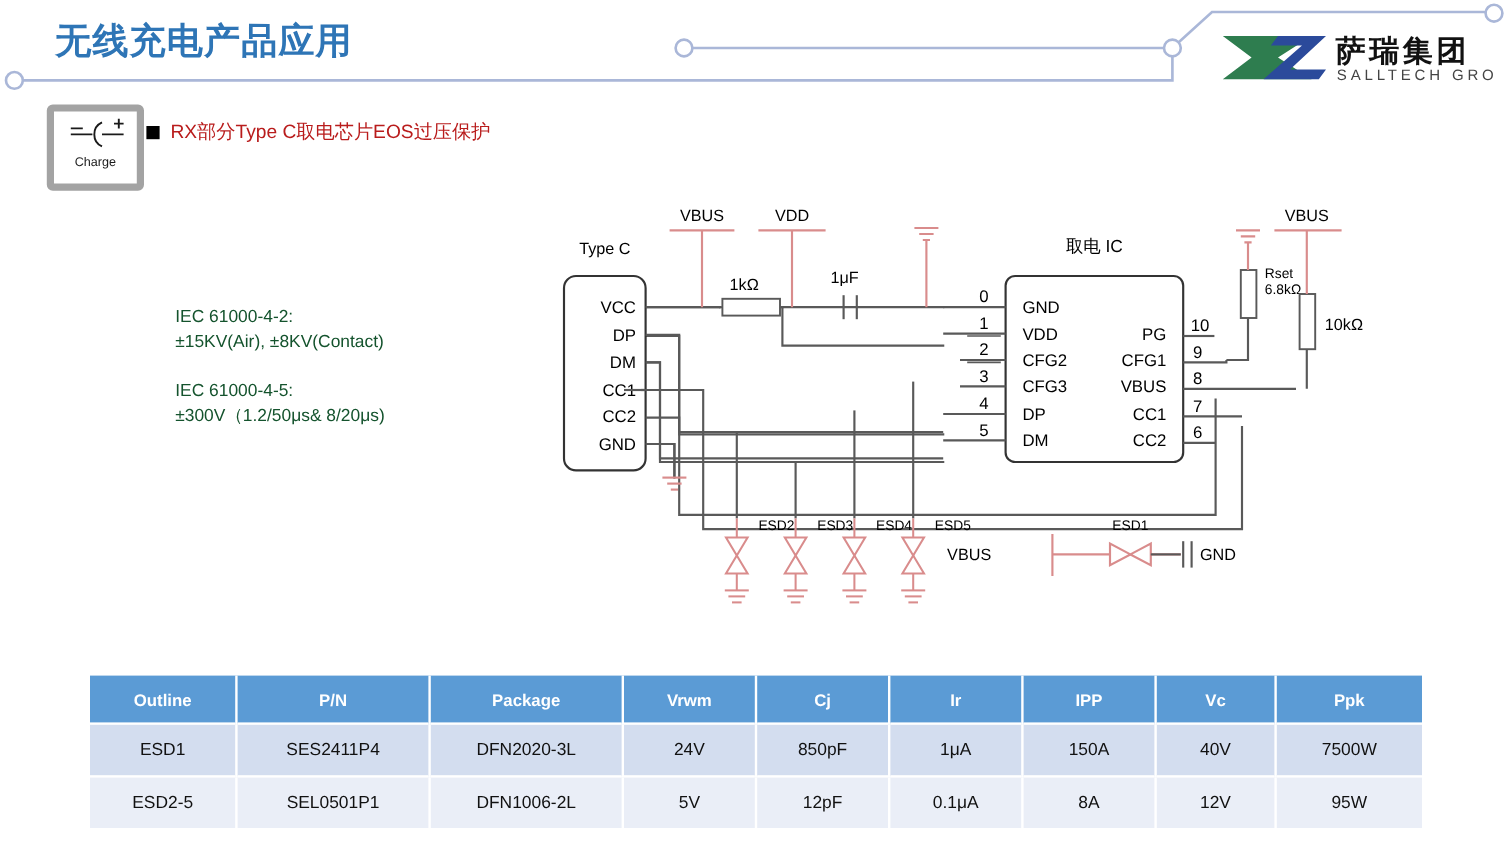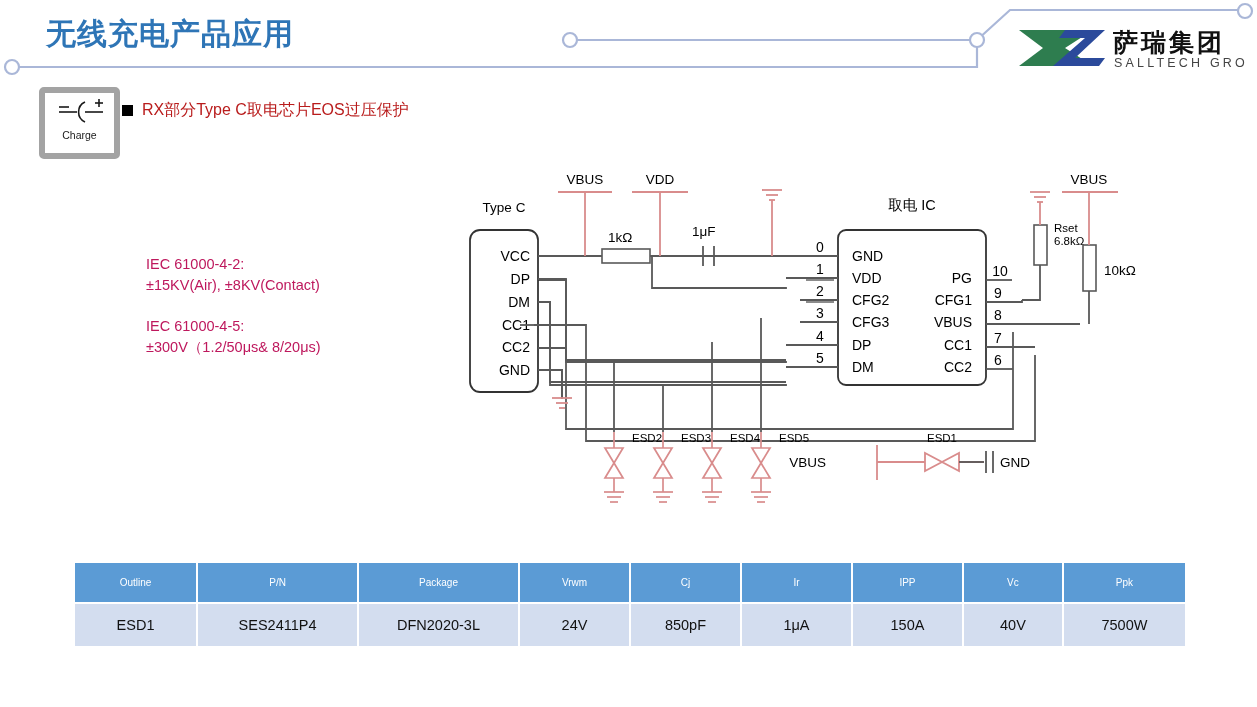--- a/index.html
+++ b/index.html
@@ -28,35 +28,35 @@
     position:absolute;left:0;top:36px;width:69px;text-align:center;
     font-size:10.5px;color:#1a1a1a;
   }
 
   
   #bullet-row{left:122px;top:100px;display:flex;align-items:center;gap:9px;}
   #bullet-square{width:11px;height:11px;background:#000;display:inline-block;}
   #bullet-text{font-size:16px;font-weight:normal;color:#b91c1c;white-space:nowrap;}
 
   
-  #iec-specs{left:146px;top:254px;font-size:14.5px;color:#be185d;line-height:21px;}
+  #iec-specs{left:146px;top:254px;font-size:14.5px;color:#14532d;line-height:21px;}
   #iec-specs .grp{margin-bottom:19px;}
   #iec-specs .grp:last-child{margin-bottom:0;margin-top:20px;}
 
   
   #schematic{left:0px;top:170px;width:1257px;height:360px;}
   #schematic text{font-family:"Liberation Sans","DejaVu Sans",sans-serif;fill:#000;}
 
   
   #spec-table{
     left:75px;top:563px;width:1110px;
     border-collapse:collapse;table-layout:fixed;
   }
   #spec-table th{
-    background:#5b9bd5;color:#fff;font-size:10px;font-weight:normal;
+    background:#5b9bd5;color:#fff;font-size:14px;font-weight:bold;
     height:37px;text-align:center;border-right:2px solid #ffffff;
   }
   #spec-table th:last-child{border-right:none;margin-top:20px;}
   #spec-table td{
     font-size:14.5px;color:#111;height:40px;text-align:center;
     border-right:2px solid #ffffff;border-top:2px solid #ffffff;
   }
   #spec-table td:last-child{border-right:none;}
   #spec-table tbody tr:nth-child(1) td{background:#d3ddef;}
   #spec-table tbody tr:nth-child(2) td{background:#eaeef7;}
@@ -367,14 +367,25 @@
       <td>ESD1</td>
       <td>SES2411P4</td>
       <td>DFN2020-3L</td>
       <td>24V</td>
       <td>850pF</td>
       <td>1μA</td>
       <td>150A</td>
       <td>40V</td>
       <td>7500W</td>
     </tr>
+    <tr>
+      <td>ESD2-5</td>
+      <td>SEL0501P1</td>
+      <td>DFN1006-2L</td>
+      <td>5V</td>
+      <td>12pF</td>
+      <td>0.1μA</td>
+      <td>8A</td>
+      <td>12V</td>
+      <td>95W</td>
+    </tr>
   </tbody>
 </table>
 
 </body></html>

